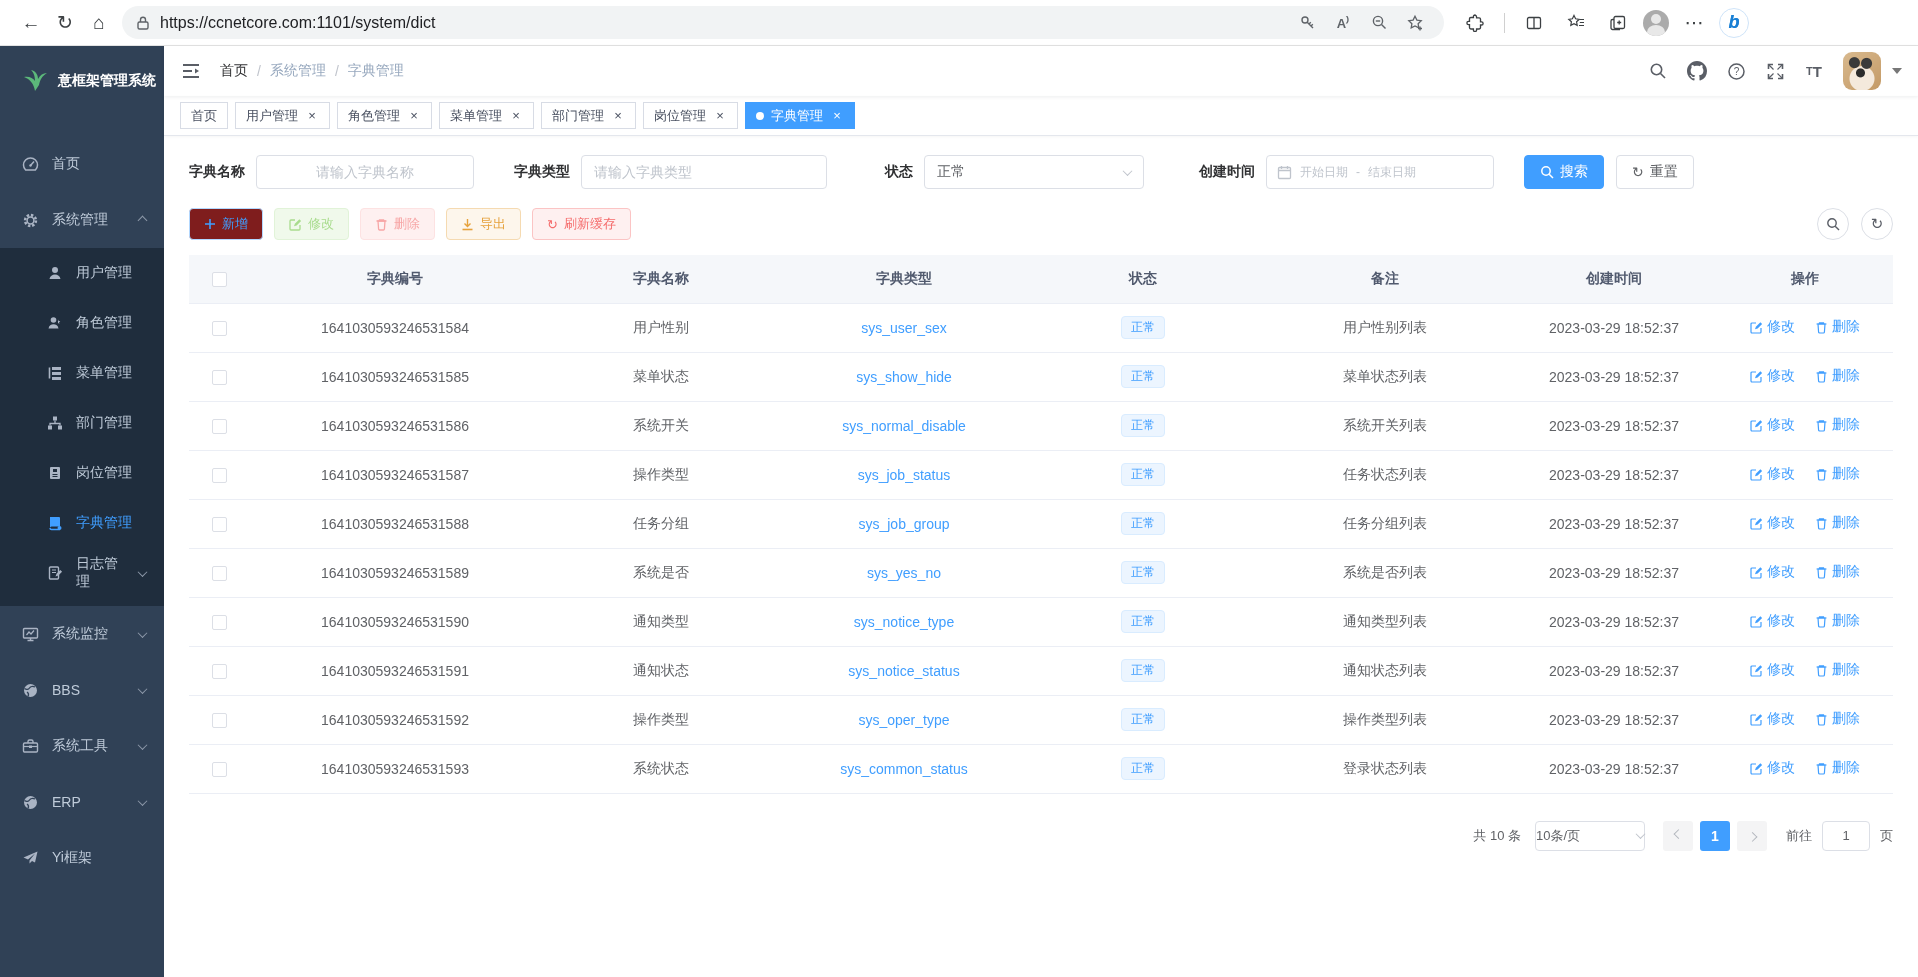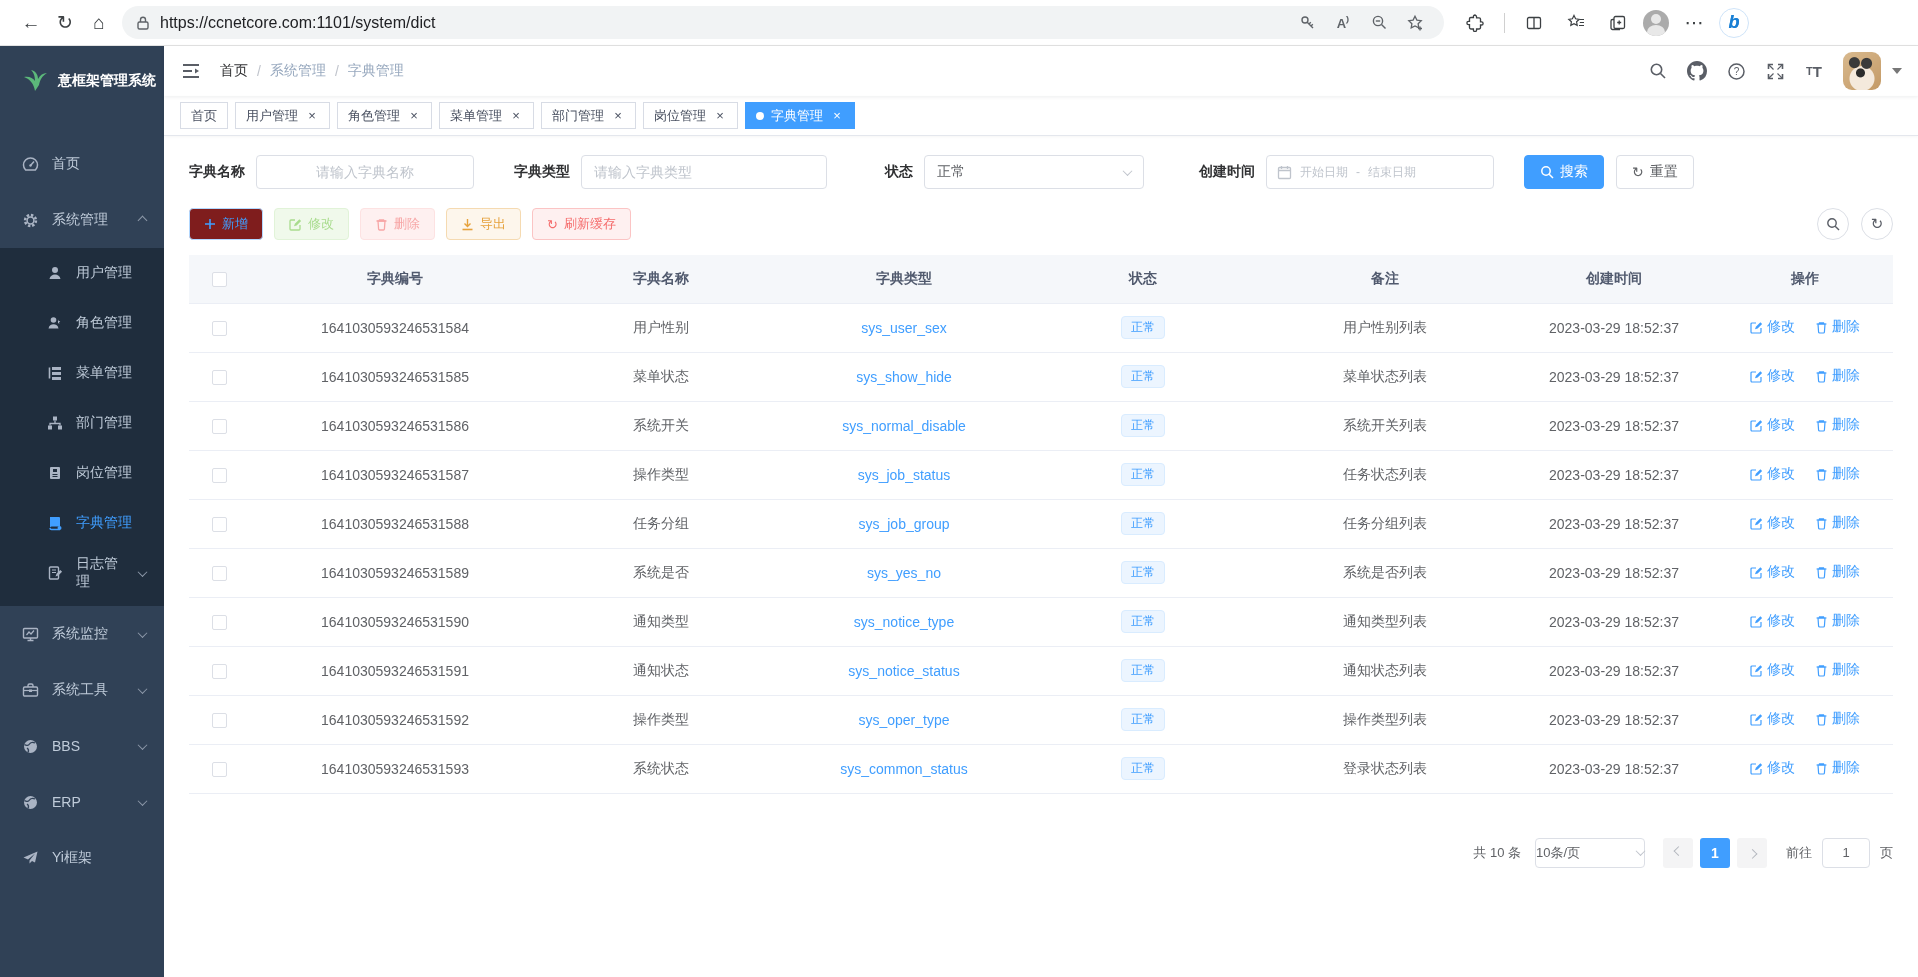--- a/index.html
+++ b/index.html
@@ -99,21 +99,21 @@
   table { width:100%; border-collapse:collapse; table-layout:fixed; font-size:14px; }
   thead th { background:#f5f7fa; color:#515a6e; font-weight:700; height:48px; text-align:center; border-bottom:1px solid #ebeef5; }
   tbody td { height:49px; text-align:center; color:#606266; border-bottom:1px solid #ebeef5; overflow:hidden; white-space:nowrap; }
   .checkbox { display:inline-block; width:15px; height:15px; border:1px solid #dcdfe6; border-radius:2px; background:#fff; cursor:pointer; vertical-align:middle; }
   .type-link { color:#409eff; cursor:pointer; }
   .badge { display:inline-block; padding:3px 9px; font-size:12px; line-height:1.3; color:#409eff; background:#ecf5ff; border:1px solid #d9ecff; border-radius:4px; }
   .op-link { color:#409eff; cursor:pointer; display:inline-flex; align-items:center; gap:4px; }
   .op-link + .op-link { margin-left:16px; }
 
   
-  .pagination { display:flex; align-items:center; justify-content:flex-end; margin-top:44px; font-size:13px; color:#606266; }
+  .pagination { display:flex; align-items:center; justify-content:flex-end; margin-top:27px; font-size:13px; color:#606266; }
   .p-total { margin-right:14px; }
   .psize { width:110px; height:30px; border:1px solid #dcdfe6; border-radius:4px; display:flex; align-items:center; justify-content:center; gap:16px; margin-right:18px; cursor:pointer; }
   .p-box { width:30px; height:30px; border-radius:3px; background:#f4f4f5; color:#a7abb2; display:flex; align-items:center; justify-content:center; margin-right:7px; cursor:pointer; font-size:14px; }
   .p-box.current { background:#409eff; color:#fff; font-weight:700; }
   .p-arrow { width:7px; height:7px; border-right:1.5px solid #b3b7be; border-bottom:1.5px solid #b3b7be; }
   .p-arrow.left { transform:rotate(135deg) translate(-1px,1px); }
   .p-arrow.right { transform:rotate(-45deg) translate(-1px,1px); }
   .p-goto { margin:0 10px 0 12px; }
   .p-input { width:48px; height:30px; border:1px solid #dcdfe6; border-radius:4px; text-align:center; font-size:13px; color:#606266; outline:none; margin-right:10px; font-family:"Liberation Sans",sans-serif; }
 </style>
@@ -302,37 +302,37 @@
               <path d="M4.5 9l2.5-3 2 2 3-3.5" fill="none" stroke="currentColor" stroke-width="1.2"></path>
               <path d="M8.5 12v2.5M5.5 14.5h6" stroke="currentColor" stroke-width="1.4"></path>
             </svg>
         </span>
         <span>系统监控</span>
         <span class="chev down"></span>
       </div>
       <div class="menu-item">
         <span class="mi-ico">
           <svg width="17" height="17" viewBox="0 0 17 17">
+              <circle cx="8.5" cy="8.5" r="6.5" fill="currentColor"></circle>
+              <path d="M2.5 6.5c2 1.5 4 1 5-.5s3.5-2 5.5-1M6 14.5c1-2 .5-3.5-1-4.5" stroke="#304156" stroke-width="1.3" fill="none"></path>
+            </svg>
+        </span>
+        <span>BBS</span>
+        <span class="chev down"></span>
+      </div>
+      <div class="menu-item">
+        <span class="mi-ico">
+          <svg width="17" height="17" viewBox="0 0 17 17">
               <rect x="1.5" y="5" width="14" height="9" rx="1.2" fill="none" stroke="currentColor" stroke-width="1.4"></rect>
               <path d="M6 5V3.5A1.5 1.5 0 0 1 7.5 2h2A1.5 1.5 0 0 1 11 3.5V5" fill="none" stroke="currentColor" stroke-width="1.4"></path>
               <path d="M1.5 8.5h14" stroke="currentColor" stroke-width="1.2"></path>
               <rect x="7" y="7.5" width="3" height="2.5" fill="currentColor"></rect>
             </svg>
         </span>
         <span>系统工具</span>
-        <span class="chev down"></span>
-      </div>
-      <div class="menu-item">
-        <span class="mi-ico">
-          <svg width="17" height="17" viewBox="0 0 17 17">
-              <circle cx="8.5" cy="8.5" r="6.5" fill="currentColor"></circle>
-              <path d="M2.5 6.5c2 1.5 4 1 5-.5s3.5-2 5.5-1M6 14.5c1-2 .5-3.5-1-4.5" stroke="#304156" stroke-width="1.3" fill="none"></path>
-            </svg>
-        </span>
-        <span>BBS</span>
         <span class="chev down"></span>
       </div>
       <div class="menu-item">
         <span class="mi-ico">
           <svg width="17" height="17" viewBox="0 0 17 17">
               <circle cx="8.5" cy="8.5" r="6.5" fill="currentColor"></circle>
               <path d="M2.5 6.5c2 1.5 4 1 5-.5s3.5-2 5.5-1M6 14.5c1-2 .5-3.5-1-4.5" stroke="#304156" stroke-width="1.3" fill="none"></path>
             </svg>
         </span>
         <span>ERP</span>

